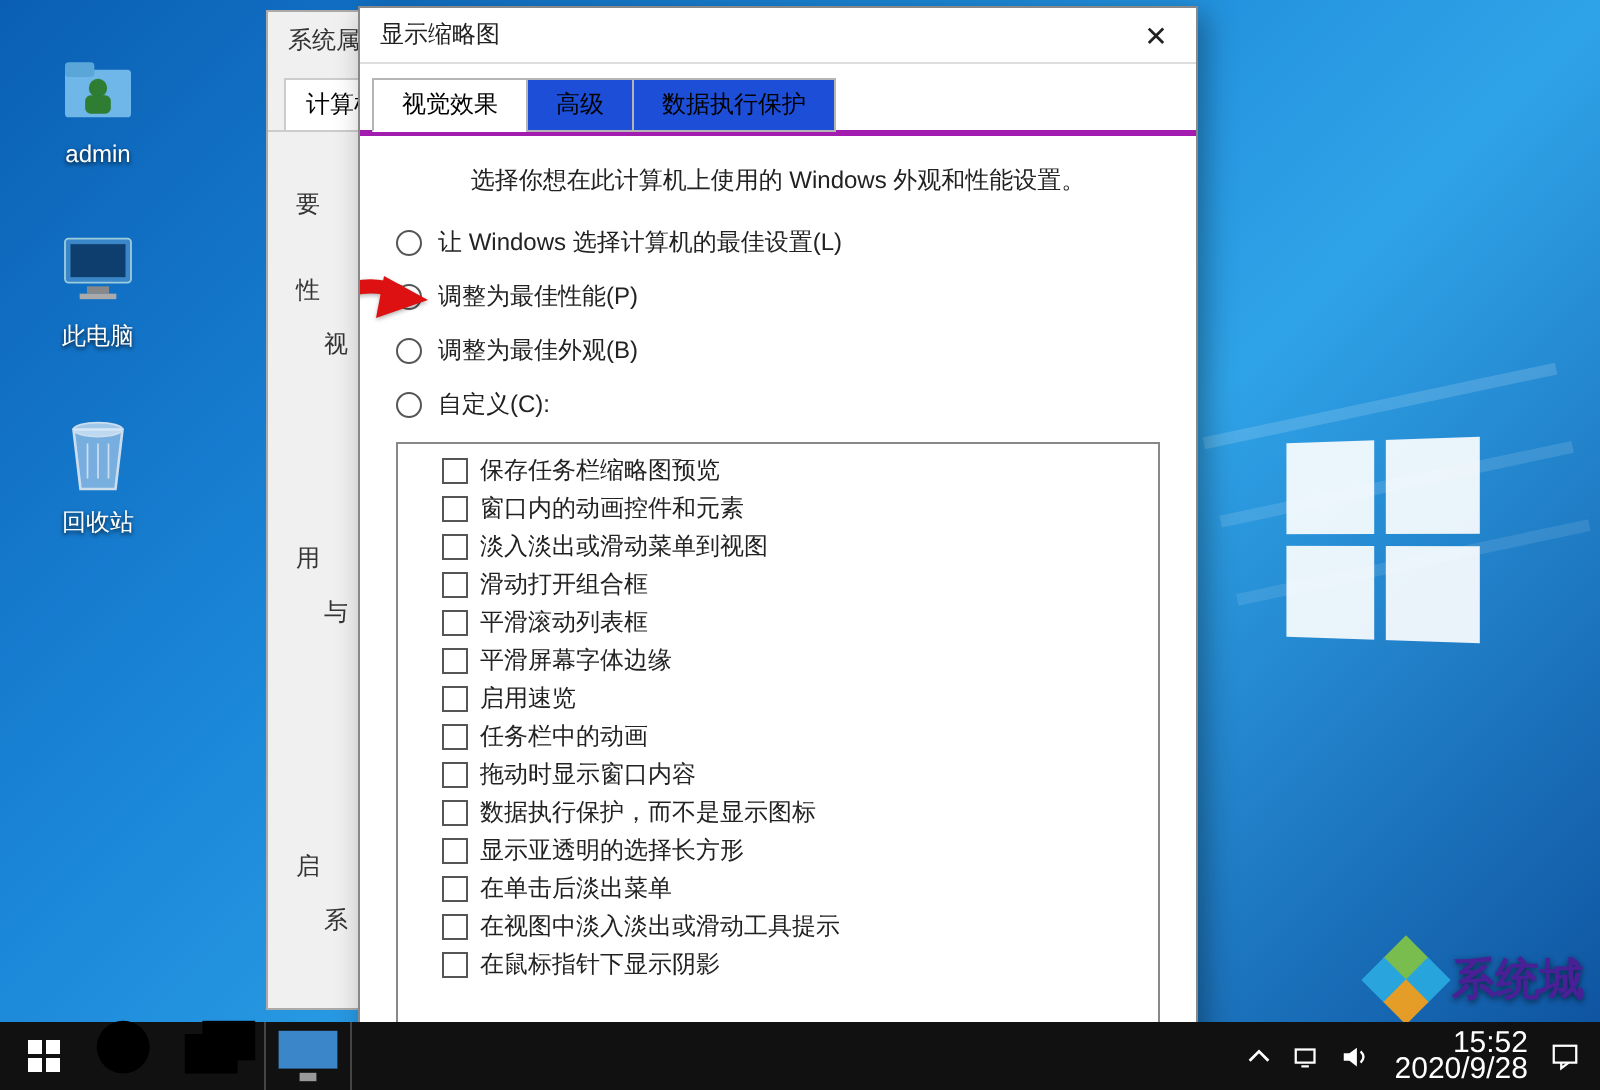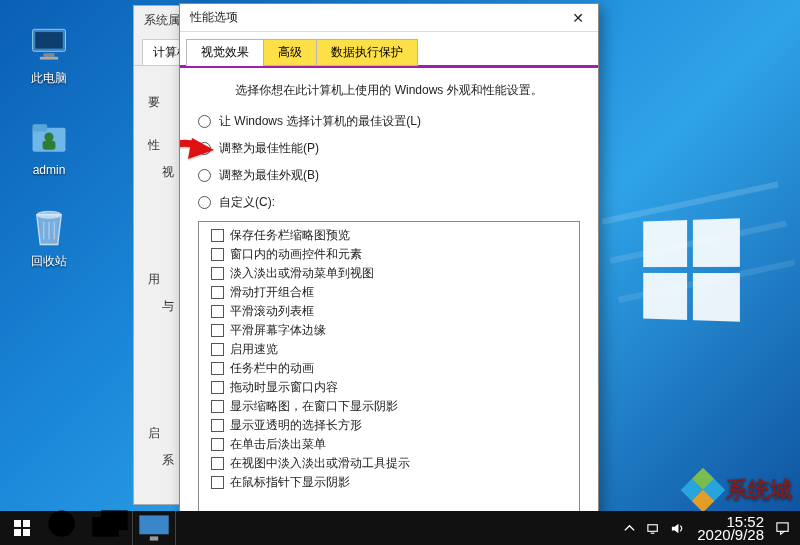--- a/index.html
+++ b/index.html
@@ -74,21 +74,21 @@
   .close-btn {
     width: 40px; height: 28px; display: flex; align-items: center; justify-content: center;
     font-size: 14px; color: #222;
   }
 
   .perf-tabs {
     display: flex; padding: 6px 6px 0; border-bottom: 3px solid #a21caf;
   }
   .perf-tab {
     padding: 4px 14px; font-size: 12px; border: 1px solid #b5b5b5;
-    background: #fde047; margin-right: -1px; position: relative; top: 1px;
+    background: #1d4ed8; margin-right: -1px; position: relative; top: 1px;
   }
   .perf-tab.active { background: #fff; border-bottom: 1px solid #fff; }
 
   .perf-body { padding: 14px 18px; font-size: 12px; color: #222; overflow: hidden; }
   .perf-desc { margin-bottom: 14px; text-align: center; }
 
   .radio-group { margin-bottom: 10px; }
   .radio-row { display: flex; align-items: center; margin: 10px 0; position: relative; }
   .radio {
     width: 13px; height: 13px; border: 1px solid #555; border-radius: 50%;
@@ -99,21 +99,21 @@
     content: ""; width: 5px; height: 5px; background: #222; border-radius: 50%;
   }
 
   .arrow {
     position: absolute; left: -50px; top: -8px; pointer-events:none;
   }
   .arrow svg { width: 70px; height: 36px; filter: drop-shadow(0 1px 1px rgba(0,0,0,0.3)); }
 
   .check-list {
     border: 1px solid #888; height: 296px; overflow: hidden;
-    padding: 4px 12px;
+    padding: 4px 22px;
   }
   .check-row { display: flex; align-items: center; padding: 1px 0; font-size: 12px; white-space: nowrap; }
   .checkbox {
     width: 13px; height: 13px; border: 1px solid #555; margin-right: 6px; background: #fff;
     flex-shrink: 0;
   }
 
   
   .taskbar {
     position: absolute; left: 0; bottom: 0; width: 100%; height: 34px;
@@ -125,62 +125,62 @@
   .tb-right { margin-left: auto; display: flex; align-items: center; height: 100%; padding-right: 8px; }
   .tray-ico { width: 24px; display:flex; align-items:center; justify-content:center; }
   .tray-ico svg { width: 15px; height: 15px; stroke: #fff; fill: none; }
   .clock { text-align: right; font-size: 15px; line-height: 13px; padding: 0 8px; }
   .notif { width: 20px; }
 
   
   .watermark {
     position: absolute; right: 8px; bottom: 38px;
     display: flex; align-items: center; gap: 6px;
-    color: #7f1d1d; font-size: 22px; font-weight: bold;
+    color: #4c1d95; font-size: 22px; font-weight: bold;
     text-shadow: 0 1px 3px rgba(0,0,0,0.6);
     opacity: 0.95;
   }
   .wm-logo { width: 34px; height: 34px; position: relative; }
   .wm-logo .d {
     position: absolute; width: 16px; height: 16px; transform: rotate(45deg);
   }
 </style>
 </head>
 <body>
 
 <div class="bg-beams"></div>
 <div class="win-logo">
   <div></div>
     <div></div>
     <div></div>
     <div></div>
 </div>
 
 <div class="desktop-icons">
+  <div class="dicon">
+    <div class="img user-ico">
+      <svg viewBox="0 0 48 48">
+          <rect x="6" y="14" width="36" height="26" rx="2" fill="#6fb7e8"></rect>
+          <rect x="6" y="10" width="16" height="8" rx="2" fill="#5aa6d8"></rect>
+          <circle cx="24" cy="24" r="5" fill="#2e7d32"></circle>
+          <rect x="17" y="28" width="14" height="10" rx="3" fill="#2e7d32"></rect>
+        </svg>
+    </div>
+    <span class="label">admin</span>
+  </div>
   <div class="dicon">
     <div class="img pc-ico">
       <svg viewBox="0 0 48 48">
           <rect x="6" y="8" width="36" height="24" rx="2" fill="#3a86c8" stroke="#9cd" stroke-width="1"></rect>
           <rect x="9" y="11" width="30" height="18" fill="#0e3e6e"></rect>
           <rect x="18" y="34" width="12" height="4" fill="#888"></rect>
           <rect x="14" y="38" width="20" height="3" fill="#aaa"></rect>
         </svg>
     </div>
     <span class="label">此电脑</span>
-  </div>
-  <div class="dicon">
-    <div class="img user-ico">
-      <svg viewBox="0 0 48 48">
-          <rect x="6" y="14" width="36" height="26" rx="2" fill="#6fb7e8"></rect>
-          <rect x="6" y="10" width="16" height="8" rx="2" fill="#5aa6d8"></rect>
-          <circle cx="24" cy="24" r="5" fill="#2e7d32"></circle>
-          <rect x="17" y="28" width="14" height="10" rx="3" fill="#2e7d32"></rect>
-        </svg>
-    </div>
-    <span class="label">admin</span>
   </div>
   <div class="dicon">
     <div class="img trash-ico">
       <svg viewBox="0 0 48 52">
           <path d="M10 12 L38 12 L34 46 L14 46 Z" fill="rgba(200,220,240,0.55)" stroke="#cde" stroke-width="1.5"></path>
           <ellipse cx="24" cy="12" rx="14" ry="4" fill="rgba(220,235,250,0.7)" stroke="#cde"></ellipse>
           <path d="M18 20 L18 40 M24 20 L24 40 M30 20 L30 40" stroke="#cde" stroke-width="1"></path>
         </svg>
     </div>
     <span class="label">回收站</span>
@@ -198,21 +198,21 @@
     <div class="sub">视</div>
     <div class="row" style="margin-top:90px">用</div>
     <div class="sub">与</div>
     <div class="row" style="margin-top:110px">启</div>
     <div class="sub">系</div>
   </div>
 </div>
 
 <div class="perf-dialog">
   <div class="perf-titlebar">
-    <span>性能选项</span>
+    <span>显示缩略图</span>
     <span class="spacer"></span>
     <div class="close-btn">
       <span>✕</span>
     </div>
   </div>
   <div class="perf-tabs">
     <div class="perf-tab active"><span>视觉效果</span></div>
     <div class="perf-tab"><span>高级</span></div>
     <div class="perf-tab"><span>数据执行保护</span></div>
   </div>
@@ -276,21 +276,21 @@
       <div class="check-row">
           <span class="checkbox"></span>
           <span>任务栏中的动画</span>
         </div>
       <div class="check-row">
           <span class="checkbox"></span>
           <span>拖动时显示窗口内容</span>
         </div>
       <div class="check-row">
           <span class="checkbox"></span>
-          <span>显示缩略图，在窗口下显示阴影</span>
+          <span>数据执行保护，而不是显示图标</span>
         </div>
       <div class="check-row">
           <span class="checkbox"></span>
           <span>显示亚透明的选择长方形</span>
         </div>
       <div class="check-row">
           <span class="checkbox"></span>
           <span>在单击后淡出菜单</span>
         </div>
       <div class="check-row">

